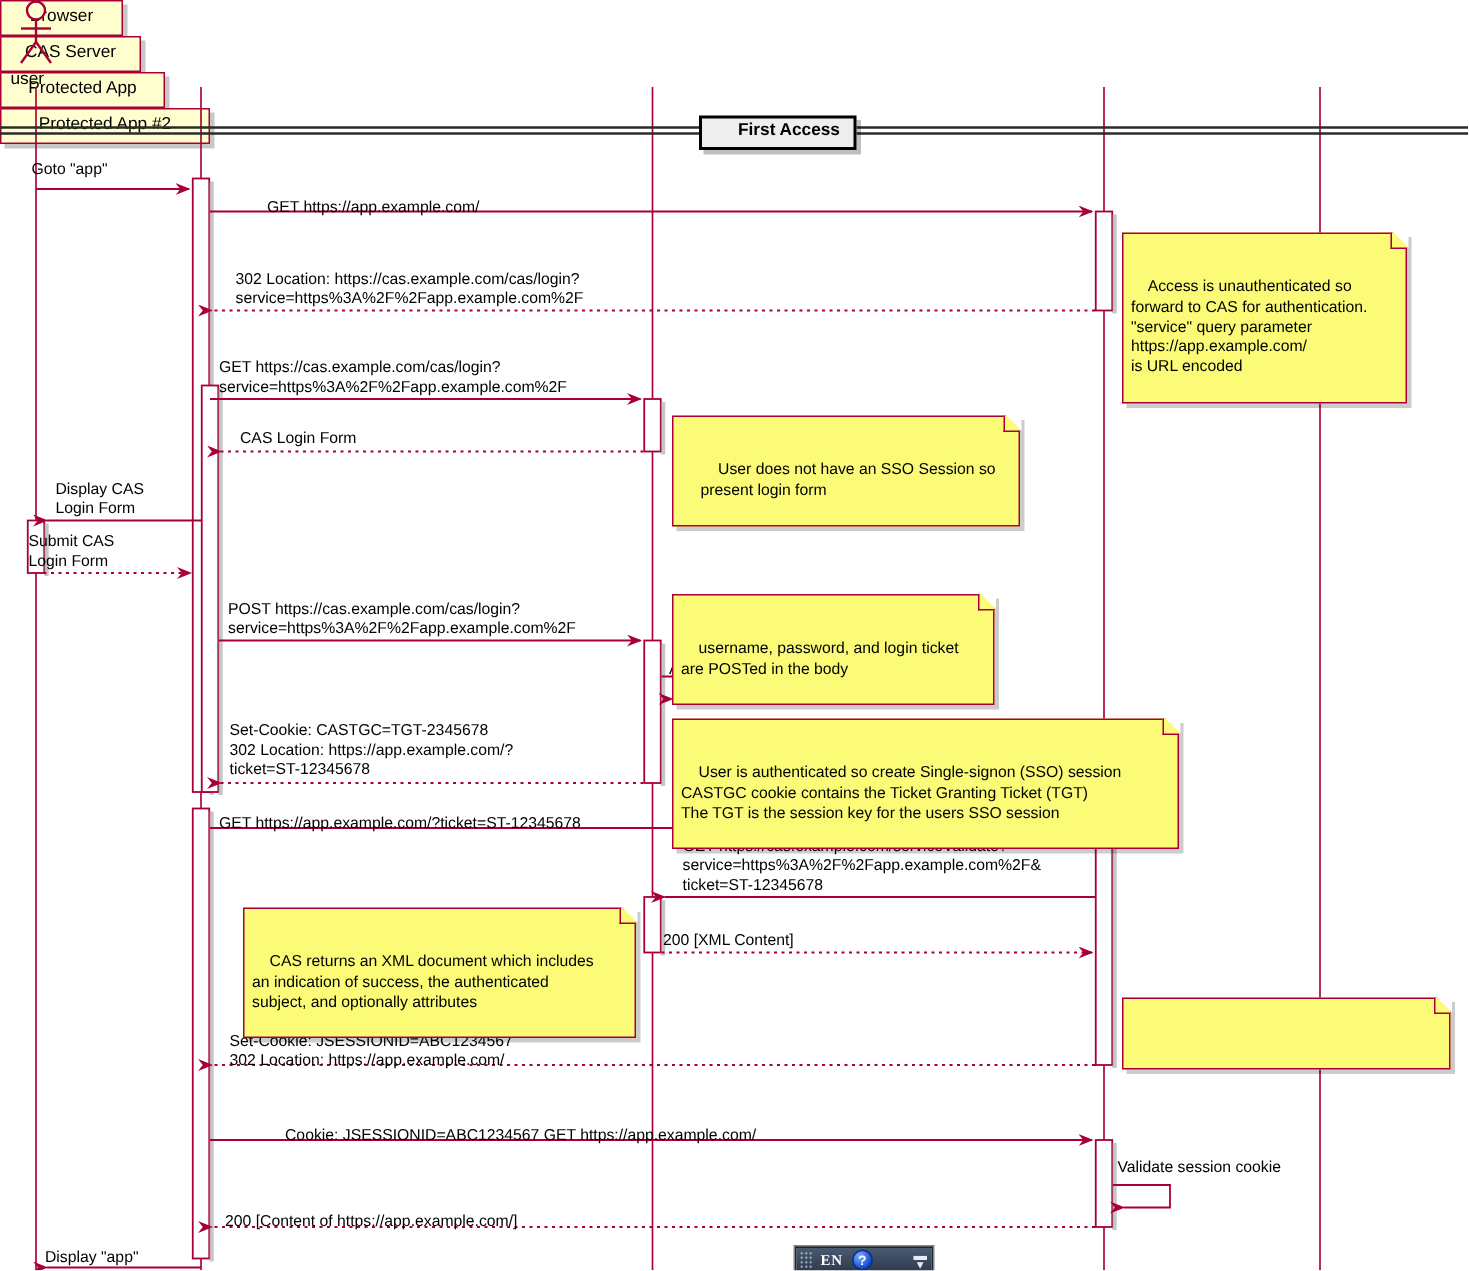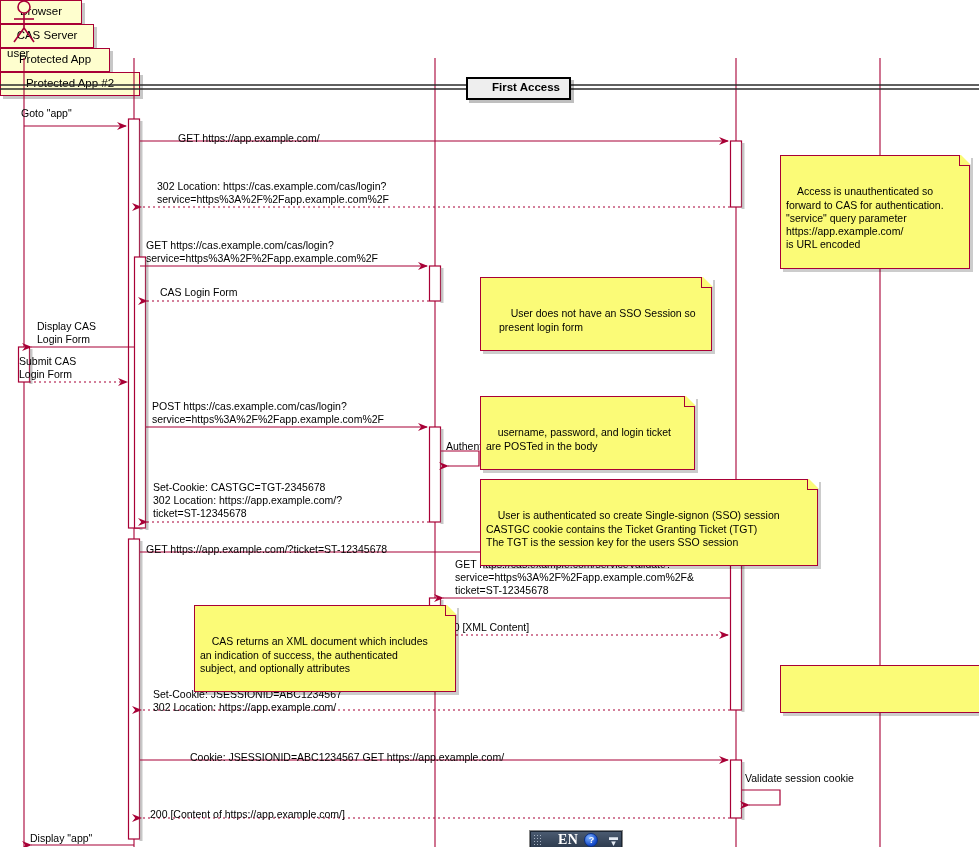--- a/index.html
+++ b/index.html
@@ -25,21 +25,20 @@
     padding:3px 9px 4px 24px;white-space:nowrap;line-height:1;
   }
 
   
   .note{
     position:absolute;background:#FBFB77;border:1.4px solid #A80036;
     box-shadow:3px 3px 0 rgba(0,0,0,.20);
     font-size:10.5px;line-height:13.2px;color:#000;
     padding:3px 6px 3px 5px;white-space:pre;
     box-sizing:border-box;
-    margin-left:32px;
   }
   .note .fold{
     position:absolute;right:-1px;top:-1px;width:10px;height:10px;
     background:#FBFB77;border-left:1.4px solid #A80036;border-bottom:1.4px solid #A80036;
     transform:none;
   }
   .note .fold:after{
     content:"";position:absolute;right:-1px;top:-1px;
     width:0;height:0;border-left:11px solid transparent;border-top:11px solid #fff;
   }
@@ -53,21 +52,21 @@
   
   .imebar{
     position:absolute;left:530px;top:831px;width:90px;height:16px;
     background:linear-gradient(#4a5a70,#2c3a4d);
     border:1px solid #1b2533;display:flex;align-items:center;
     box-shadow:0 0 0 1px #888;
   }
   .imebar .grip{width:9px;height:12px;margin-left:2px;
     background-image:radial-gradient(circle,#b9c4d4 0.6px,transparent 0.7px);
     background-size:3px 3px;opacity:.85;}
-  .imebar .en{color:#fff;font-size:14px;font-weight:bold;font-family:"Liberation Serif",serif;margin-left:16px;letter-spacing:.5px;}
+  .imebar .en{color:#fff;font-size:10px;font-weight:bold;font-family:"Liberation Serif",serif;margin-left:5px;letter-spacing:.5px;}
   .imebar .help{
     width:12px;height:12px;border-radius:50%;margin-left:6px;
     background:radial-gradient(circle at 35% 30%,#7fb3ff,#1148c8 70%);
     color:#fff;font-size:9px;font-weight:bold;display:flex;align-items:center;justify-content:center;
     border:1px solid #0a2f85;}
   .imebar .minimize{margin-left:auto;margin-right:3px;color:#e6ecf5;font-size:9px;line-height:6px;text-align:center;}
 </style>
 </head>
 <body>
 

